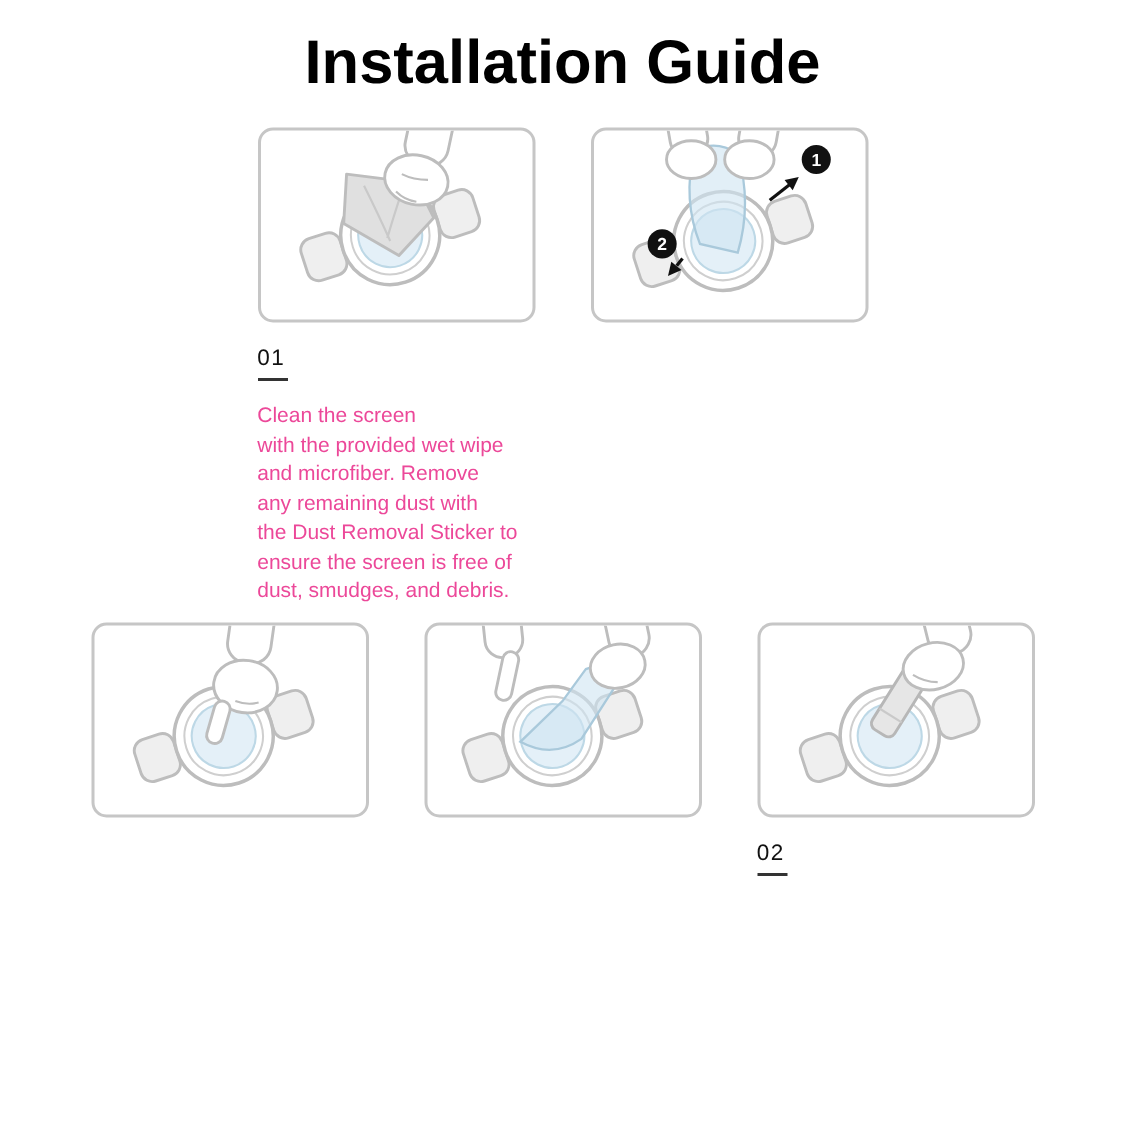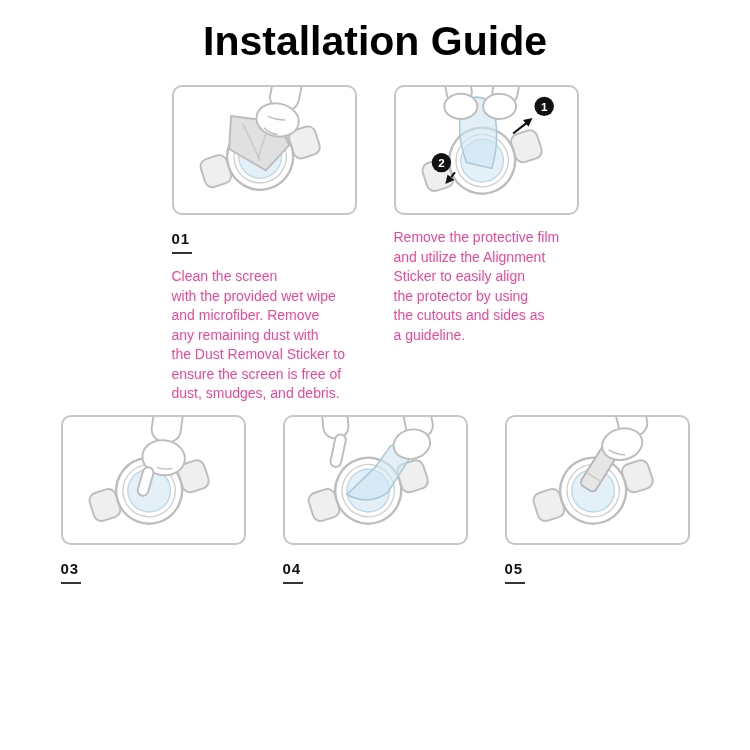--- a/index.html
+++ b/index.html
@@ -4,21 +4,21 @@
 <style>
   html,body{margin:0;padding:0;background:#ffffff;}
   .page{position:relative;width:750px;height:750px;background:#fff;font-family:"Liberation Sans",sans-serif;color:#1c1c1c;overflow:hidden;padding-left:27px;}
   .title{position:absolute;top:18px;left:0;width:750px;text-align:center;font-size:41px;font-weight:bold;color:#000;margin:0;}
   .row{position:absolute;left:0;width:750px;display:flex;justify-content:center;gap:37px;}
   .row1{top:85px;}
   .row2{top:415px;}
   .step{width:185px;flex:0 0 185px;}
   .panel{width:185px;height:130px;border:2px solid #c6c6c6;border-radius:10px;box-sizing:border-box;background:#fff;overflow:hidden;}
   .panel svg{display:block;width:100%;height:100%;}
-  .stepnum{margin-top:15px;font-size:15px;font-weight:bold;letter-spacing:1px;color:#111;}
+  .stepnum{margin-top:15px;font-size:15px;font-weight:normal;letter-spacing:1px;color:#111;}
   .stepnum::after{content:"";display:block;width:20px;height:2px;background:#333;margin-top:5px;}
   .desc{margin:13px 0 0;font-size:14px;line-height:19.5px;white-space:pre-line;width:205px;color:#ec4899;}
   svg text{font-family:"Liberation Sans",sans-serif;}
 </style>
 </head>
 <body>
 
 <div class="page">
 
   <h1 class="title">Installation Guide</h1>
@@ -86,78 +86,70 @@
           <g>
             <circle cx="46" cy="78" r="10" fill="#111111"></circle>
             <text x="46" y="82.5" text-anchor="middle" font-size="12" font-weight="bold" fill="#fff">2</text>
           </g>
           <g>
             <line x1="60" y1="88" x2="56" y2="93" stroke="#111" stroke-width="2.2"></line>
             <polygon points="50,100 59.3,96 52.3,90.2" fill="#111"></polygon>
           </g>
         </svg>
       </div>
-      <p class="desc">Remove the protective film
-and utilize the Alignment
-Sticker to easily align
-the protector by using
-the cutouts and sides as
-a guideline.</p>
     </section>
 
   </div>
 
   <div class="row row2">
 
     <section class="step">
       <div class="panel">
         <svg viewBox="0 0 185 130">
           <use href="#watchbody" transform="translate(88,76) rotate(-18)"></use>
           <g>
             <rect x="92" y="-20" width="30" height="46" rx="13" transform="rotate(8 107 3)" fill="#fff" stroke="#bdbdbd" stroke-width="2"></rect>
             <ellipse cx="103" cy="42" rx="22" ry="18" transform="rotate(8 103 42)" fill="#fff" stroke="#bdbdbd" stroke-width="2"></ellipse>
             <rect x="83" y="52" width="11" height="30" rx="5.5" transform="rotate(16 88 52)" fill="#fff" stroke="#bdbdbd" stroke-width="2"></rect>
             <path d="M96,52 q8,3 16,1" fill="none" stroke="#bdbdbd" stroke-width="1.5"></path>
           </g>
         </svg>
       </div>
-      <div class="stepnum">03</div>
     </section>
 
     <section class="step">
       <div class="panel">
         <svg viewBox="0 0 185 130">
           <use href="#watchbody" transform="translate(85,76) rotate(-18)"></use>
           <path d="M63,80 Q85,92 105,78 L132,36 Q122,24 108,30 L92,52 Z" fill="#cfe4f1" fill-opacity="0.6" stroke="#a9c9db" stroke-width="1.6"></path>
           <g>
             <rect x="38" y="-14" width="26" height="36" rx="12" transform="rotate(-6 51 4)" fill="#fff" stroke="#bdbdbd" stroke-width="2"></rect>
             <rect x="52" y="18" width="11" height="34" rx="5.5" transform="rotate(12 57 18)" fill="#fff" stroke="#bdbdbd" stroke-width="2"></rect>
           </g>
           <g>
             <rect x="122" y="-20" width="28" height="42" rx="13" transform="rotate(-12 136 1)" fill="#fff" stroke="#bdbdbd" stroke-width="2"></rect>
             <ellipse cx="130" cy="28" rx="19" ry="15" transform="rotate(-12 130 28)" fill="#fff" stroke="#bdbdbd" stroke-width="2"></ellipse>
           </g>
         </svg>
       </div>
-      <div class="stepnum">04</div>
     </section>
 
     <section class="step">
       <div class="panel">
         <svg viewBox="0 0 185 130">
           <use href="#watchbody" transform="translate(88,76) rotate(-18)"></use>
           <g transform="translate(96,50) rotate(32)">
             <rect x="-9" y="-28" width="18" height="56" rx="5" fill="#e6e6e6" stroke="#b7b7b7" stroke-width="2"></rect>
             <line x1="-9" y1="14" x2="9" y2="14" stroke="#c9c9c9" stroke-width="1.5"></line>
           </g>
           <g>
             <rect x="112" y="-22" width="30" height="42" rx="13" transform="rotate(-14 127 -1)" fill="#fff" stroke="#bdbdbd" stroke-width="2"></rect>
             <ellipse cx="118" cy="28" rx="21" ry="16" transform="rotate(-14 118 28)" fill="#fff" stroke="#bdbdbd" stroke-width="2"></ellipse>
             <path d="M104,34 q8,5 17,5" fill="none" stroke="#bdbdbd" stroke-width="1.5"></path>
           </g>
         </svg>
       </div>
-      <div class="stepnum">05</div>
+      <div class="stepnum">02</div>
     </section>
 
   </div>
 
 </div>
 
 </body></html>

